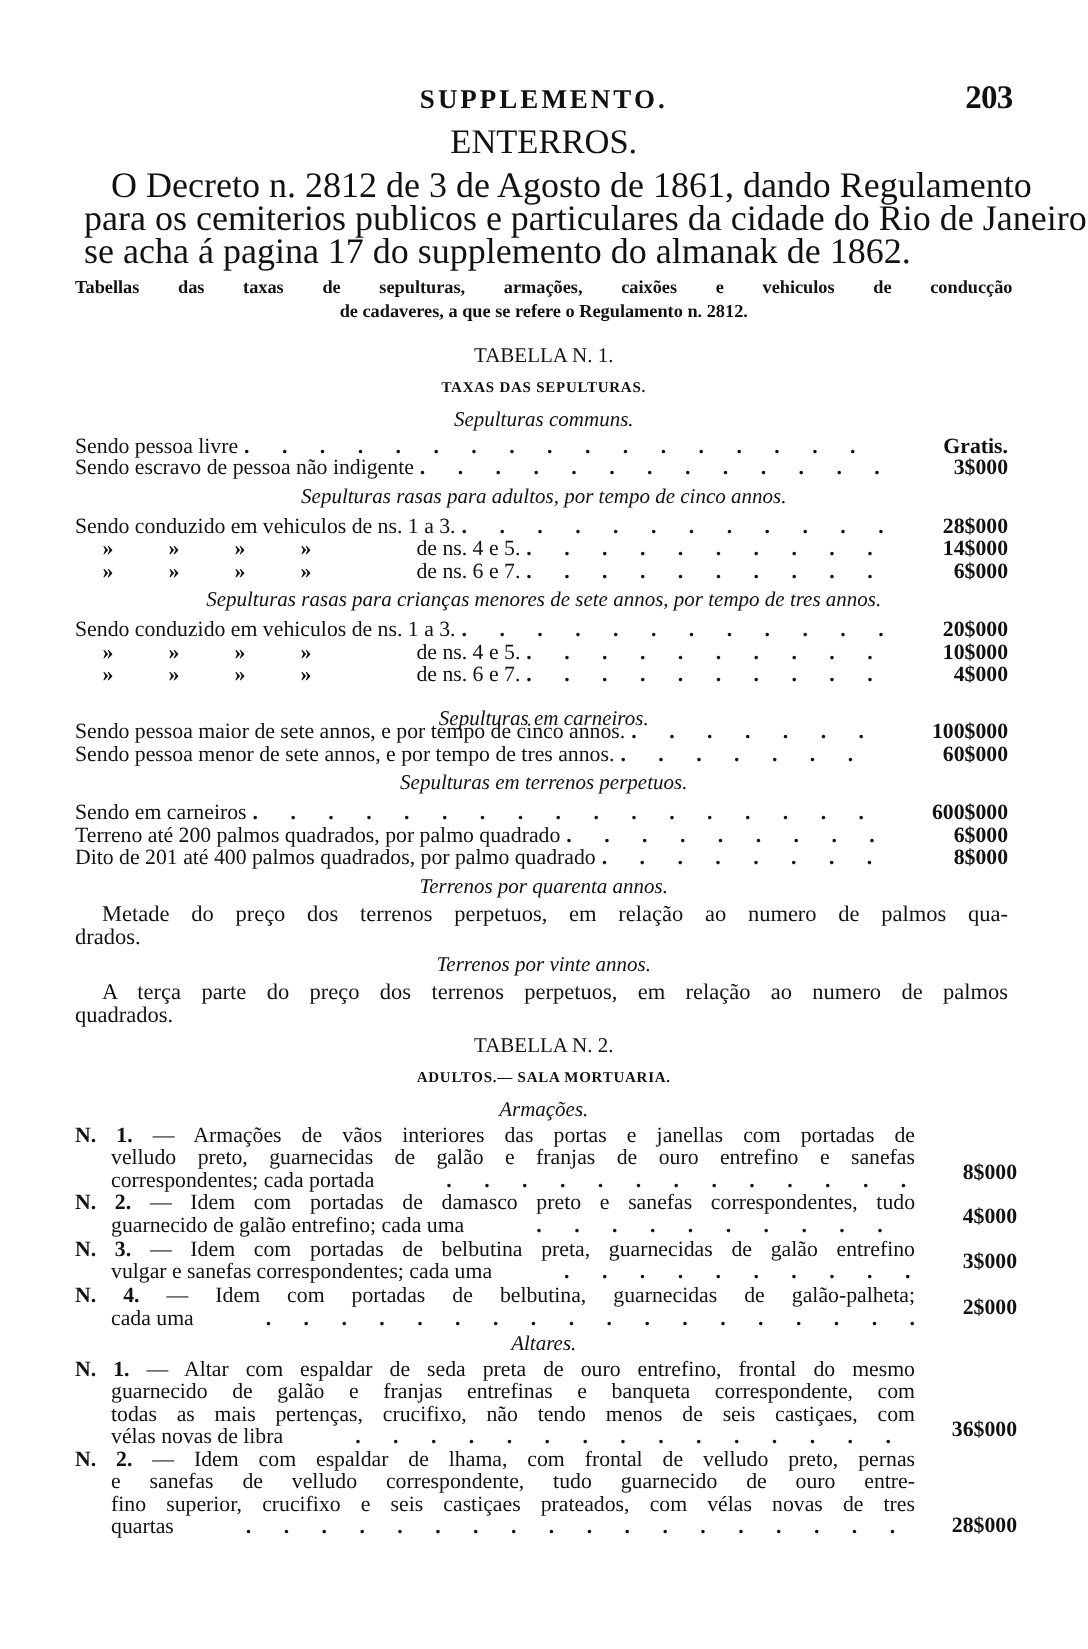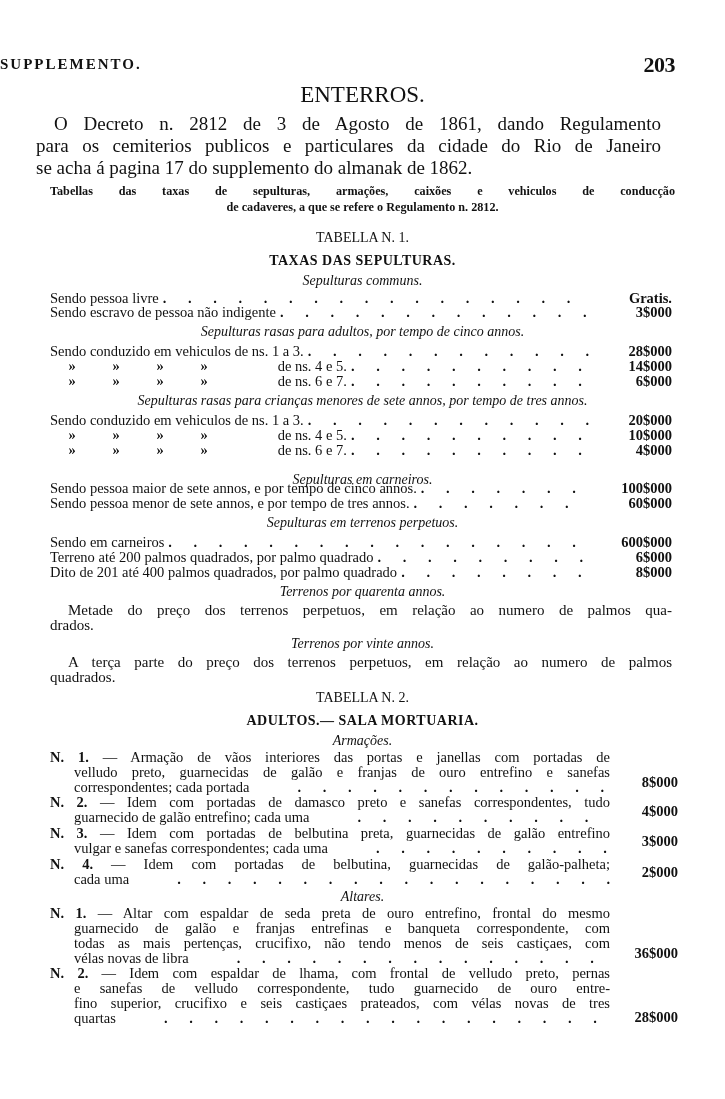--- a/index.html
+++ b/index.html
@@ -1,32 +1,32 @@
 <!DOCTYPE html>
 <html><head>
 <meta charset="utf-8">
 <style>
   html, body { margin: 0; padding: 0; background: #ffffff; }
   body { width: 725px; height: 1099px; overflow: hidden; position: relative;
          font-family: "Liberation Serif", "DejaVu Serif", serif; color: #111; }
   .page { position: absolute; left: 0; top: 0; width: 725px; height: 1099px; }
   .abs { position: absolute; white-space: nowrap; }
-  .runhead { top: 56px; left: 0; width: 725px; text-align: left; font-weight: bold;
-             font-size: 15px; letter-spacing: 2px; }
+  .runhead { top: 56px; left: 0; width: 725px; text-align: center; font-weight: bold;
+             font-size: 18px; letter-spacing: 2px; }
   .pageno { top: 52px; right: 50px; font-weight: bold; font-size: 22px; letter-spacing: -0.5px; }
   .title { top: 82px; left: 0; width: 725px; text-align: center; font-size: 23px; }
-  .intro { left: 36px; width: 625px; font-size: 19px; line-height: 22px; }
+  .intro { left: 56px; width: 625px; font-size: 24px; line-height: 22px; }
   .intro .line { display: block; white-space: nowrap; text-align: justify; text-align-last: justify; }
   .intro .first { padding-left: 18px; }
   .sub { left: 50px; width: 625px; font-weight: bold; font-size: 12.2px; line-height: 16px; }
   .sub .line { display: block; white-space: nowrap; text-align: justify; text-align-last: justify; }
   .sub .c { text-align: center; text-align-last: center; }
   .center { left: 0; width: 725px; text-align: center; }
   .tab-head { font-size: 14px; }
-  .caps-small { font-size: 14px; font-weight: bold; letter-spacing: 0.5px; }
+  .caps-small { font-size: 10px; font-weight: bold; letter-spacing: 0.5px; }
   .ital { font-style: italic; font-size: 14px; }
   .row { left: 50px; width: 622px; font-size: 14.5px; line-height: 15px; display: flex; align-items: baseline; }
   .row .lbl { flex: 0 0 auto; }
   .row .dots { flex: 1 1 auto; overflow: hidden; letter-spacing: 9px; font-weight: bold; margin: 0 4px; }
   .row .price { flex: 0 0 78px; text-align: right; font-weight: bold; }
   .ditto { display: inline-block; width: 44px; text-align: center; font-weight: bold; }
   .para { left: 50px; width: 622px; font-size: 15px; line-height: 15px; }
   .para .line { display: block; white-space: nowrap; text-align: justify; text-align-last: justify; }
   .para .ind { padding-left: 18px; }
   .para .last { text-align-last: left; }
@@ -159,21 +159,21 @@
     <span class="line ind">A terça parte do preço dos terrenos perpetuos, em relação ao numero de palmos</span>
     <span class="line last">quadrados.</span>
   </div>
 
   <div class="abs center tab-head" style="top:690px;">TABELLA N. 2.</div>
   <div class="abs center caps-small" style="top:713px;">ADULTOS.— SALA MORTUARIA.</div>
 
   <div class="abs center ital" style="top:733px;">Armações.</div>
 
   <div class="abs item" style="top:750px;">
-    <span class="line"><span class="b">N. 1.</span> <span>— Armação de vãos interiores das portas e janellas com portadas de</span></span>
+    <span class="line"><span class="b">N. 1.</span> <span>— Armações de vãos interiores das portas e janellas com portadas de</span></span>
     <span class="line cont">velludo preto, guarnecidas de galão e franjas de ouro entrefino e sanefas</span>
     <span class="line cont dotline" style="text-align-last:left;">
         <span>correspondentes; cada portada</span>
         <span class="dots">. . . . . . . . . . . . . . . . . . . . . . . . . . . . . . . . . . . . . . . . . . . . .</span>
       </span>
   </div>
   <div class="abs iprice" style="top:774px;">8$000</div>
 
   <div class="abs item" style="top:795px;">
     <span class="line"><span class="b">N. 2.</span> <span>— Idem com portadas de damasco preto e sanefas correspondentes, tudo</span></span>

